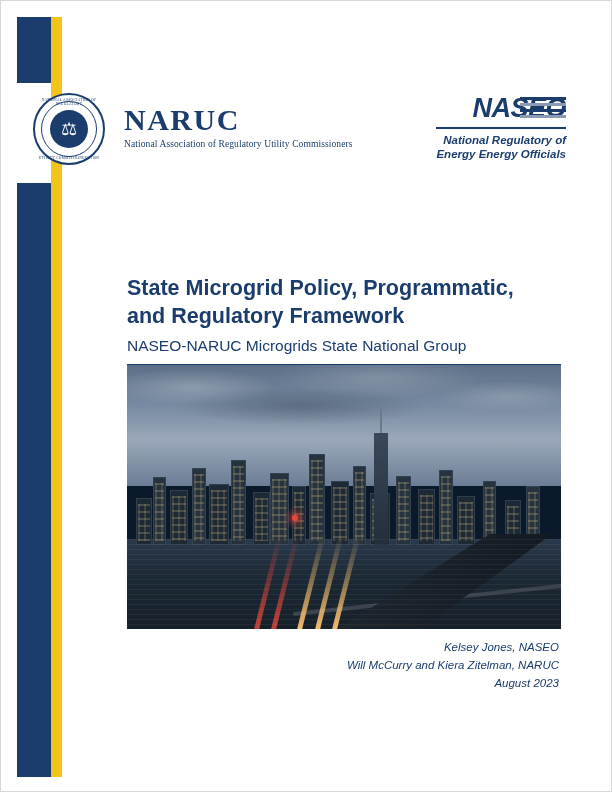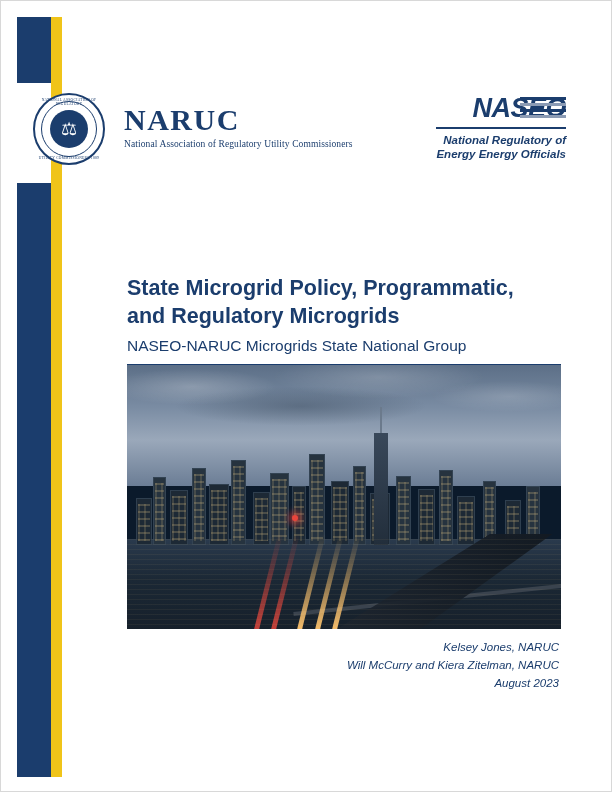--- a/index.html
+++ b/index.html
@@ -371,21 +371,21 @@
       </span>
     </div>
     <div class="naseo-rule"></div>
     <div class="naseo-tag">National Regulatory of</div>
     <div class="naseo-tag">Energy Energy Officials</div>
   </div>
 
   <div class="title-block">
     <h1 class="doc-title">
       <span>State Microgrid Policy, Programmatic,</span><br>
-      <span>and Regulatory Microgrids</span>
+      <span>and Regulatory Framework</span>
     </h1>
     <h2 class="doc-subtitle">NASEO-NARUC Microgrids State National Group</h2>
     <div class="title-rule"></div>
   </div>
 
   <div class="cover-photo">
     <div class="sky"></div>
     <div class="clouds"></div>
     <div class="water"></div>
 
@@ -421,18 +421,18 @@
     <div class="light-trail" style="left:42%;"></div>
     <div class="light-trail" style="left:46%;"></div>
     <div class="light-trail" style="left:50%;"></div>
     <div class="light-trail red" style="left:36%;"></div>
     <div class="light-trail red" style="left:32%;"></div>
     <div class="reflect"></div>
     <div class="beacon" style="left:38%; top:57%;"></div>
   </div>
 
   <div class="byline">
-    <div>Kelsey Jones, NARUC</div>
+    <div>Kelsey Jones, NASEO</div>
     <div>Will McCurry and Kiera Zitelman, NARUC</div>
     <div>August 2023</div>
   </div>
 
 </div>
 
 </body></html>

